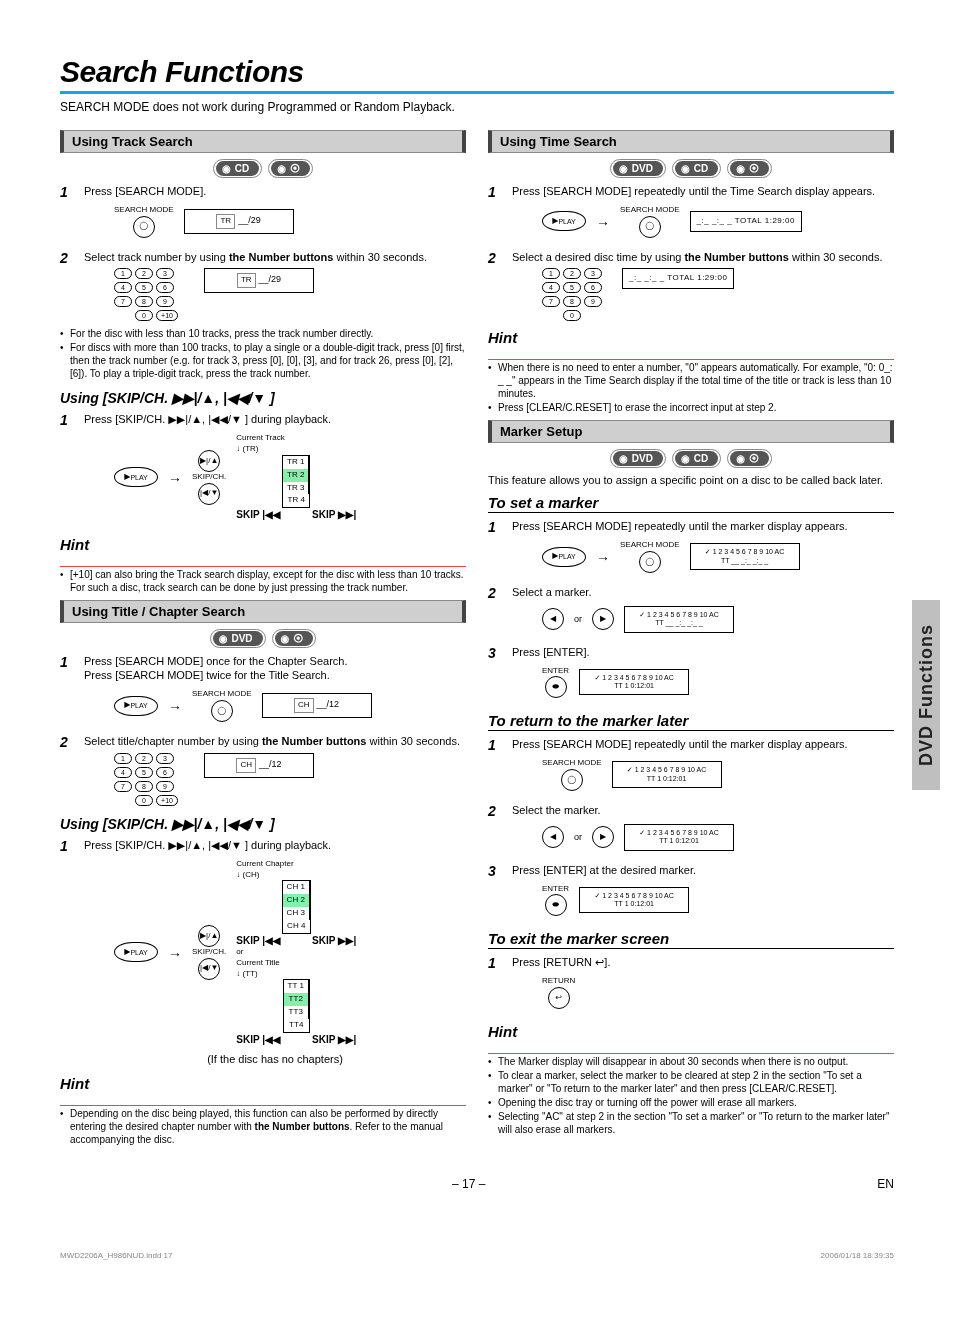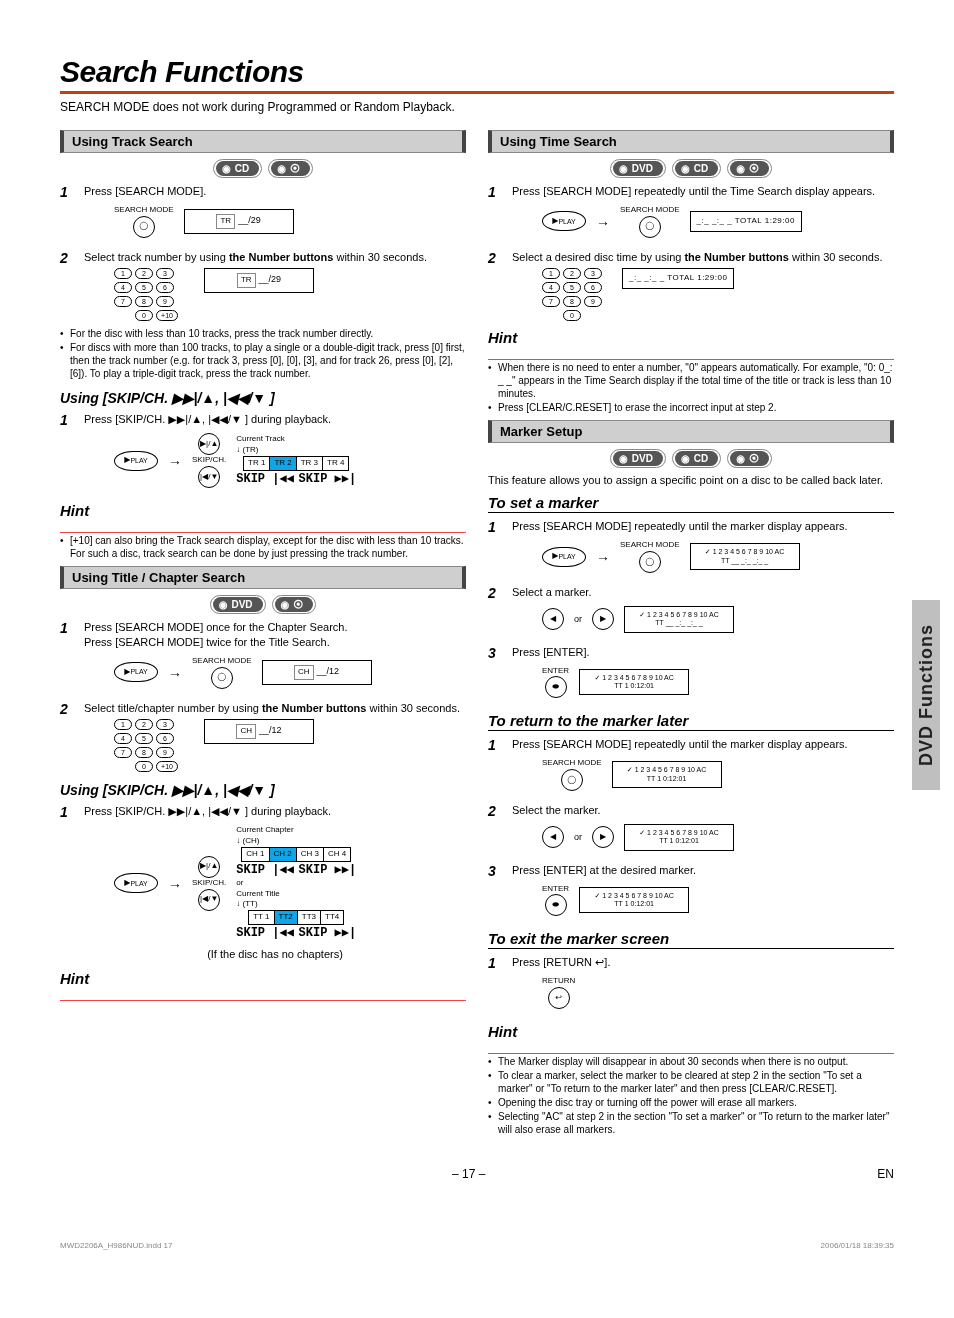--- a/index.html
+++ b/index.html
@@ -1,17 +1,17 @@
 <!DOCTYPE html>
 <html><head>
 <meta charset="utf-8">
 <style>
 * { box-sizing: border-box; margin: 0; padding: 0; }
 body { font-family: Arial, Helvetica, sans-serif; background: #fff; width: 954px; margin: 0 auto; color: #000; padding: 55px 60px 30px 60px; font-size: 11px; position: relative; }
-.page-title { font-size: 30px; font-style: italic; font-weight: bold; border-bottom: 3px solid #c2410c; padding-bottom: 2px; margin-bottom: 6px; letter-spacing: -0.5px; }
+.page-title { font-size: 30px; font-style: italic; font-weight: bold; border-bottom: 3px solid #0ea5e9; padding-bottom: 2px; margin-bottom: 6px; letter-spacing: -0.5px; }
 .page-sub { font-size: 12px; margin-bottom: 10px; }
 .columns { display: flex; gap: 22px; }
 .col { flex: 1; min-width: 0; }
 .section-header { background: #cfcfcf; border: 1px solid #888; border-left: 4px solid #444; border-right: 4px solid #444; padding: 3px 8px; font-weight: bold; font-size: 13px; margin-top: 6px; }
 .badges { margin: 6px 0; display: flex; gap: 6px; align-items: center; justify-content: center; }
 .badge { display: inline-flex; align-items: center; background: #555; color: #fff; border-radius: 12px; padding: 2px 10px 2px 6px; font-size: 10px; font-weight: bold; }
 .badge::before { content: "◉"; margin-right: 4px; font-size: 10px; }
 .badge-out { display: inline-block; border: 1px solid #888; border-radius: 12px; padding: 1px 2px; }
 .step { display: flex; gap: 10px; margin: 6px 0; }
 .step-num { font-weight: bold; font-style: italic; font-size: 14px; min-width: 14px; }
@@ -30,25 +30,25 @@
 .round { border: 1px solid #000; border-radius: 50%; width: 22px; height: 22px; display: inline-flex; align-items: center; justify-content: center; font-size: 8px; }
 .lbl-above { text-align: left; font-size: 8px; }
 .arrow { font-size: 14px; }
 .numpad { display: inline-grid; grid-template-columns: repeat(3, 18px); gap: 3px; margin-left: 30px; }
 .numkey { border: 1px solid #000; border-radius: 9px; width: 18px; height: 11px; display: inline-flex; align-items: center; justify-content: center; font-size: 7px; }
 .wide { grid-column: span 1; width: 22px !important; }
 .side-tab { position: absolute; right: 14px; top: 600px; width: 28px; height: 190px; background: #bfbfbf; display: flex; align-items: center; justify-content: center; }
 .side-tab span { writing-mode: vertical-rl; transform: rotate(180deg); font-weight: bold; font-size: 18px; color: #222; letter-spacing: 1px; }
 .footer { display: flex; justify-content: space-between; margin-top: 30px; font-size: 12px; }
 .foot-meta { display: flex; justify-content: space-between; font-size: 8px; color: #888; margin-top: 60px; padding: 0 0; text-align: right; }
-.tracks { display: inline-flex; border: 1px solid #000; font-size: 8px; }
+.tracks { display: inline-flex; border: 1px solid #000; font-size: 8px; flex-direction: column; }
 .tracks span { padding: 1px 4px; border-right: 1px solid #000; }
 .tracks span:last-child { border-right: none; }
-.tracks .sel { background: #0ea5e9; }
-.skip-row { display: flex; justify-content: space-between; font-size: 12px; width: 120px; margin: 0 auto; font-family: Liberation Mono, monospace; }
+.tracks .sel { background: #86efac; }
+.skip-row { display: flex; justify-content: space-between; font-size: 10px; width: 120px; margin: 0 auto; }
 .center { text-align: center; }
 .osd-time { font-size: 8px; letter-spacing: 0.5px; }
 .osd-marker { font-size: 7px; line-height: 1.2; }
 </style>
 </head>
 <body>
 
 <div class="side-tab">
     <span>DVD Functions</span>
   </div>
@@ -222,20 +222,23 @@
                 <b>SKIP |◀◀</b>
                 <b>SKIP ▶▶|</b>
               </div>
         </div>
       </div>
       <div class="center" style="font-size:11px;margin-top:4px">(If the disc has no chapters)</div>
     </div>
   </div>
 
   <div class="hint-head">Hint</div>
+  <ul class="small">
+        <li><span>Depending on the disc being played, this function can also be performed by directly entering the desired chapter number with </span><b>the Number buttons</b><span>. Refer to the manual accompanying the disc.</span></li>
+      </ul>
 
 </div>
 
 <div class="col">
 
   <div class="section-header">Using Time Search</div>
   <div class="badges">
     <span class="badge-out"><span class="badge">DVD</span></span>
     <span class="badge-out"><span class="badge">CD</span></span>
     <span class="badge-out"><span class="badge">⦿</span></span>

